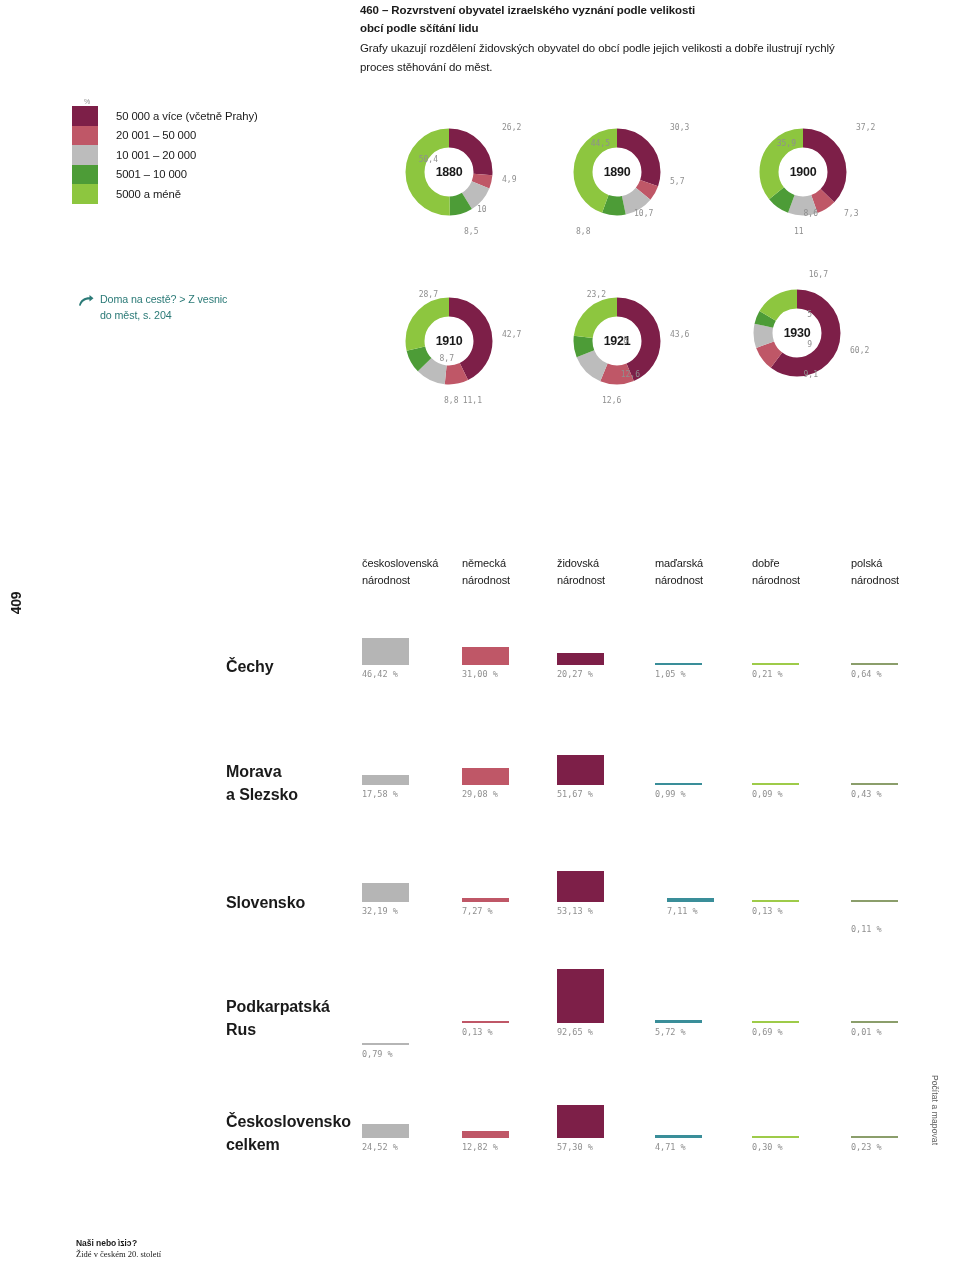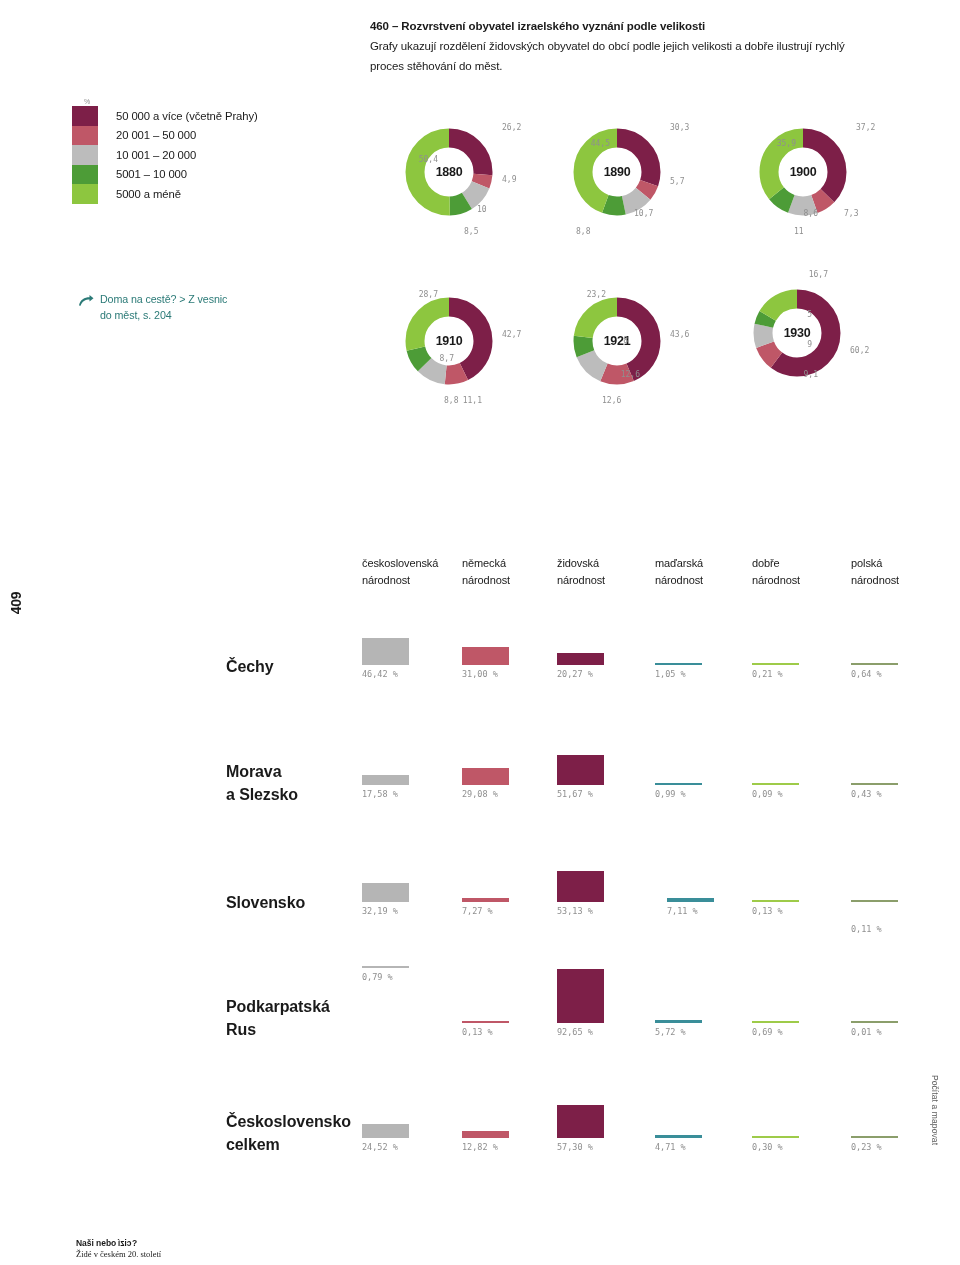--- a/index.html
+++ b/index.html
@@ -7,21 +7,21 @@
     margin: 0; padding: 0;
     width: 960px; height: 1265px;
     background: #ffffff;
     font-family: "Liberation Sans", sans-serif;
     color: #1a1a1a;
     overflow: hidden;
   }
   .page { position: relative; width: 960px; height: 1265px; }
 
   
-  .hdr { position: absolute; left: 360px; top: 18px; width: 545px; margin-left: 10px; }
+  .hdr { position: absolute; left: 360px; top: 2px; width: 545px; }
   .hdr-title { font-size: 11.5px; font-weight: bold; line-height: 1.55; letter-spacing: -0.1px; }
   .hdr-sub { font-size: 11.5px; line-height: 1.55; margin-top: 2px; letter-spacing: -0.1px; }
 
   
   .legend { position: absolute; left: 72px; top: 98px; }
   .legend-pct { font-size: 7px; color: #8c8c8c; margin-left: 12px; margin-bottom: 1px; }
   .legend-rows { position: relative; }
   .legend-row { display: flex; align-items: center; height: 19.5px; }
   .legend-sw { width: 26px; height: 19.5px; flex: none; }
   .legend-lb { font-size: 11.3px; margin-left: 18px; letter-spacing: -0.1px; white-space: nowrap; }
@@ -77,20 +77,21 @@
   .footer-2 { font-size: 8.5px; font-family: "Liberation Serif", serif; margin-top: 1px; }
   .mirror { display: inline-block; transform: scaleX(-1); }
 </style>
 </head>
 <body>
 
 <div class="page">
 
   <div class="hdr">
     <div class="hdr-title">460 – Rozvrstvení obyvatel izraelského vyznání podle velikosti</div>
+    <div class="hdr-title">obcí podle sčítání lidu</div>
     <div class="hdr-sub">Grafy ukazují rozdělení židovských obyvatel do obcí podle jejich velikosti a dobře ilustrují rychlý</div>
     <div class="hdr-sub">proces stěhování do měst.</div>
   </div>
 
   <div class="legend">
     <div class="legend-pct">%</div>
     <div class="legend-rows" id="legend-rows">
         <div class="legend-row">
           <span class="legend-sw" style="background:#7d1f48"></span>
           <span class="legend-lb">50 000 a více (včetně Prahy)</span>
@@ -339,21 +340,21 @@
         <div class="barval" style="top: 62px;">0,13 %</div>
       </div>
       <div class="barcell" style="left: 851px; top: 844px; width: 60px; height: 58px;">
         <div class="bar" style="height: 2.5px; background: rgb(139, 158, 107);"></div>
         <div class="barval" style="top: 80px;">0,11 %</div>
       </div>
       <div class="rowlabel" style="top: 995px;">
         <div>Podkarpatská</div>
         <div>Rus</div>
       </div>
-      <div class="barcell" style="left: 362px; top: 910px; width: 60px; height: 58px;">
+      <div class="barcell" style="left: 362px; top: 987px; width: 60px; height: 58px;">
         <div class="bar" style="height: 2.5px; background: rgb(181, 181, 181);"></div>
         <div class="barval" style="top: 62px;">0,79 %</div>
       </div>
       <div class="barcell" style="left: 462px; top: 965px; width: 60px; height: 58px;">
         <div class="bar" style="height: 2.5px; background: rgb(191, 87, 103);"></div>
         <div class="barval" style="top: 62px;">0,13 %</div>
       </div>
       <div class="barcell" style="left: 557px; top: 965px; width: 60px; height: 58px;">
         <div class="bar" style="height: 53.7px; background: rgb(125, 31, 72);"></div>
         <div class="barval" style="top: 62px;">92,65 %</div>

